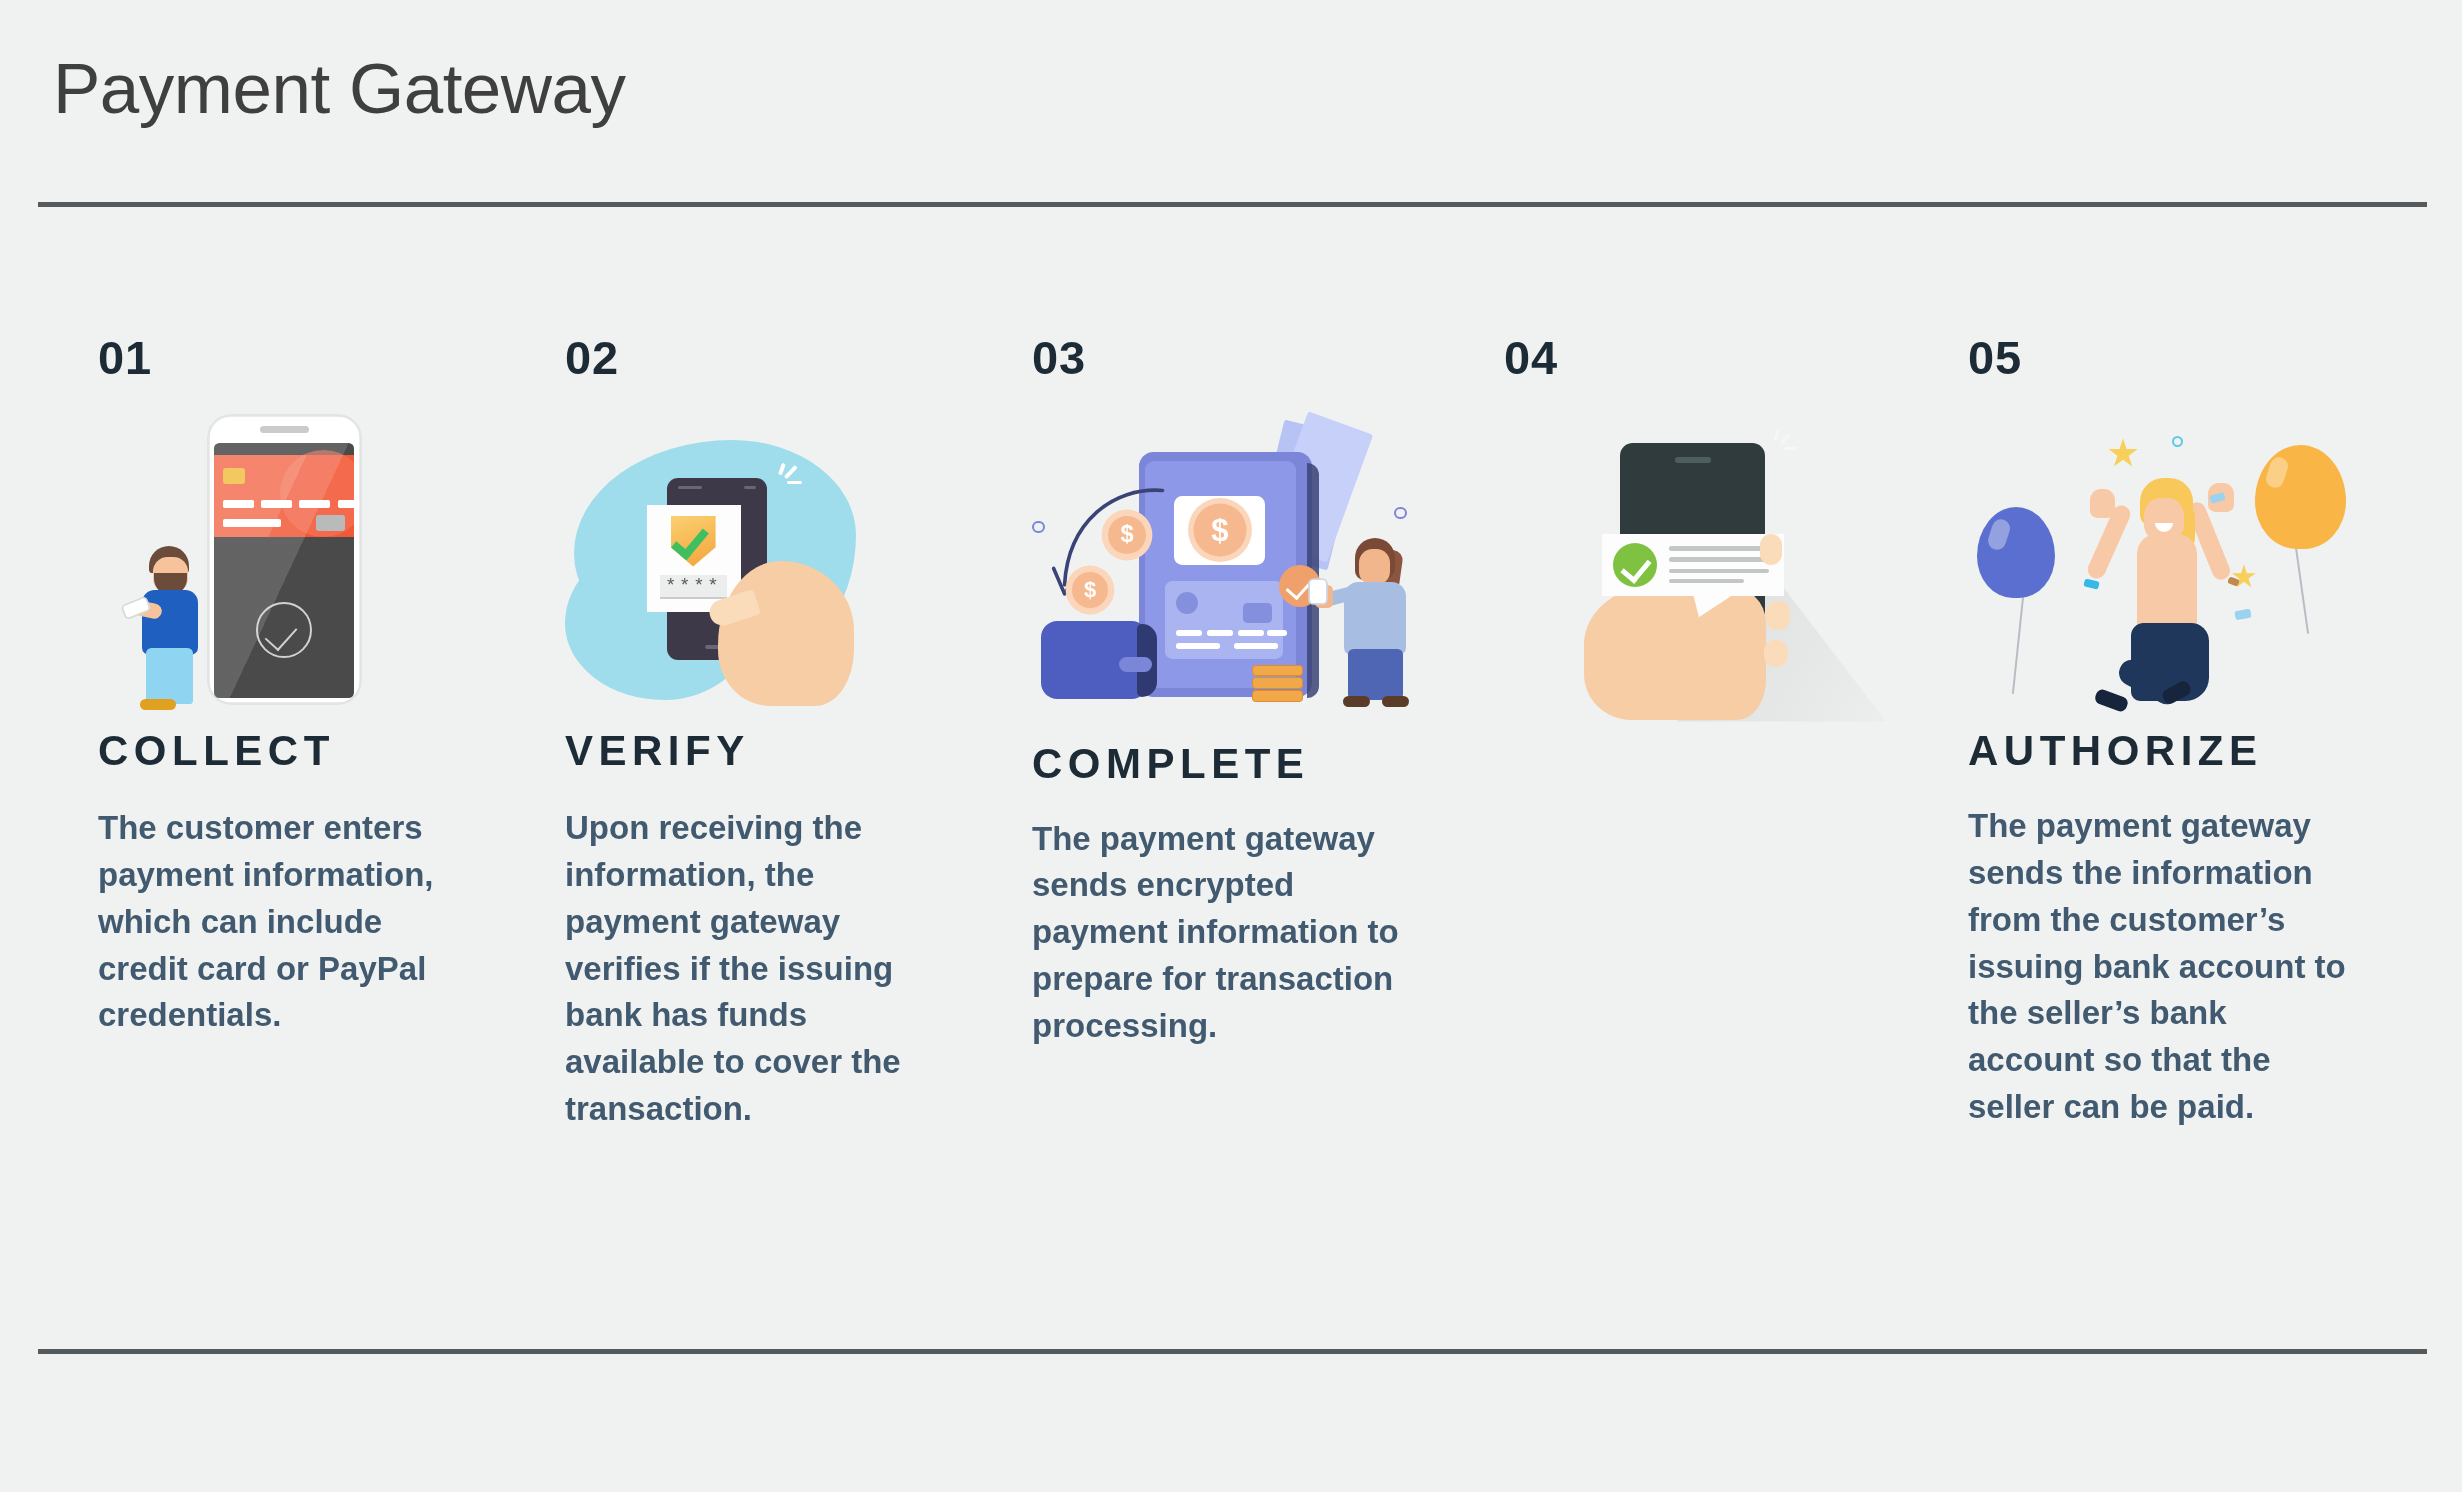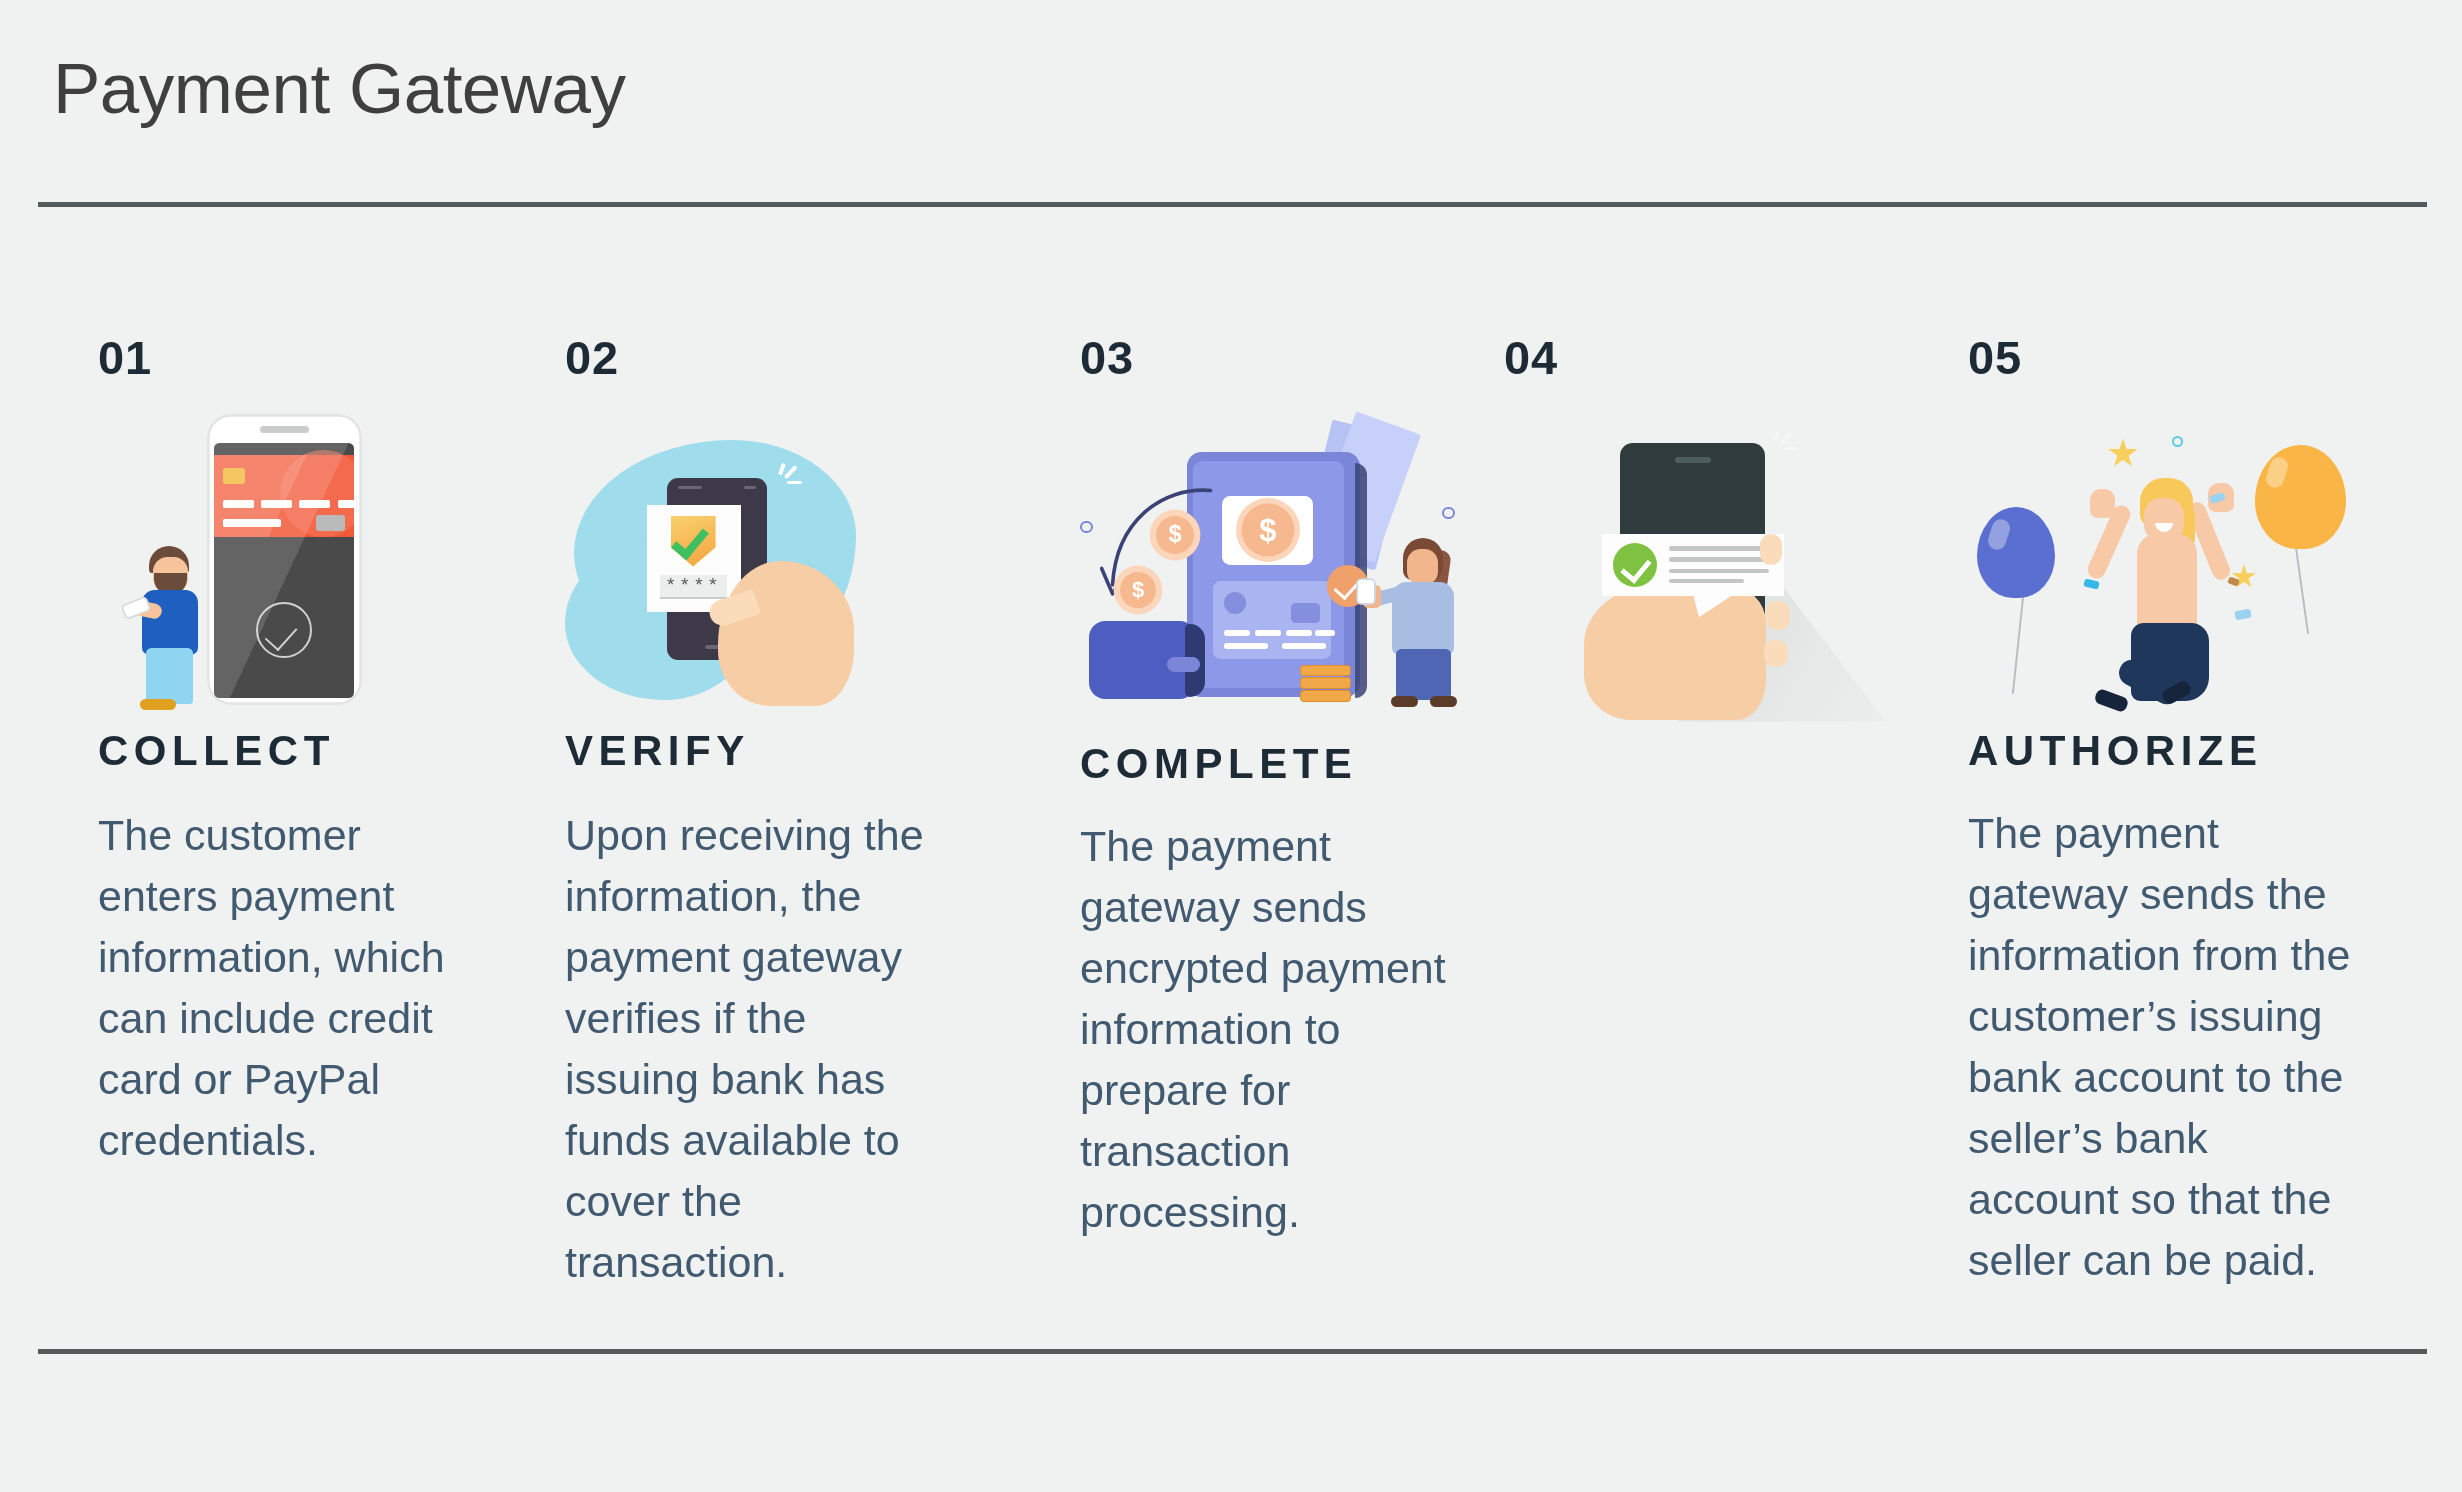--- a/index.html
+++ b/index.html
@@ -20,35 +20,35 @@
     position: absolute; left: 38px; width: 2389px; height: 4.5px;
     background: #555b5c;
   }
   .divider.top { top: 202px; }
   .divider.bottom { top: 1349px; }
 
   .steps { position: absolute; left: 0; top: 0; width: 2462px; height: 1493px; }
   .step { position: absolute; top: 334px; }
   .step-0 { left: 98px;  width: 427px; }
   .step-1 { left: 565px;  width: 427px; }
-  .step-2 { left: 1080px; width: 427px; }
+  .step-2 { left: 1032px; width: 427px; }
   .step-3 { left: 1504px; width: 427px; }
   .step-4 { left: 1968px; width: 427px; }
 
   .step-num {
     font-size: 47px; font-weight: bold; color: #1d2b36;
     letter-spacing: 0.9px; line-height: 1;
   }
   .illus-box { position: relative; width: 391px; height: 309px; margin-top: 23.6px; }
   .step-heading {
     font-size: 42px; font-weight: bold; color: #1d2b36;
     letter-spacing: 5.5px; line-height: 1; margin-top: 16.4px; white-space: nowrap;
   }
   .step-body {
-    font-size: 43px; font-weight: 400; color: #415a70;
+    font-size: 33px; font-weight: 700; color: #415a70;
     line-height: 1.42; margin-top: 33px; width: 382px;
   }
   .step-2 .step-heading { margin-top: 29px; }
   .step-2 .step-body,
   .step-3 .step-body,
   .step-4 .step-body { margin-top: 31px; }
   .step-3 .step-body, .step-4 .step-body { width: 391px; }
 
   
   .ill { position: absolute; }

